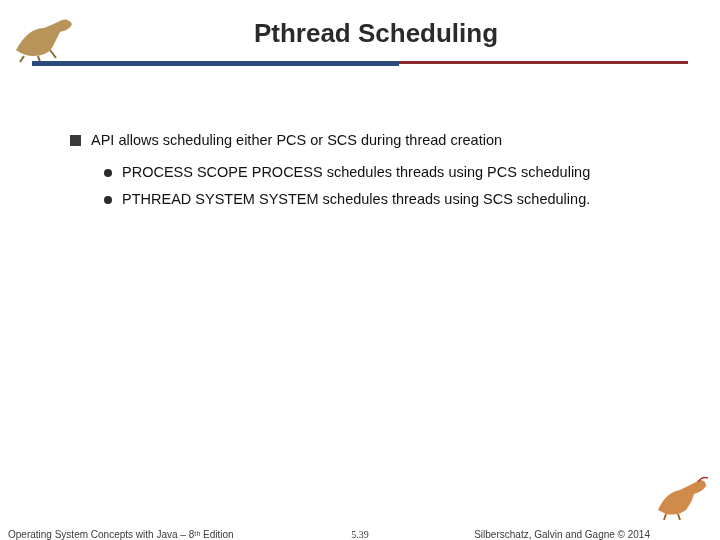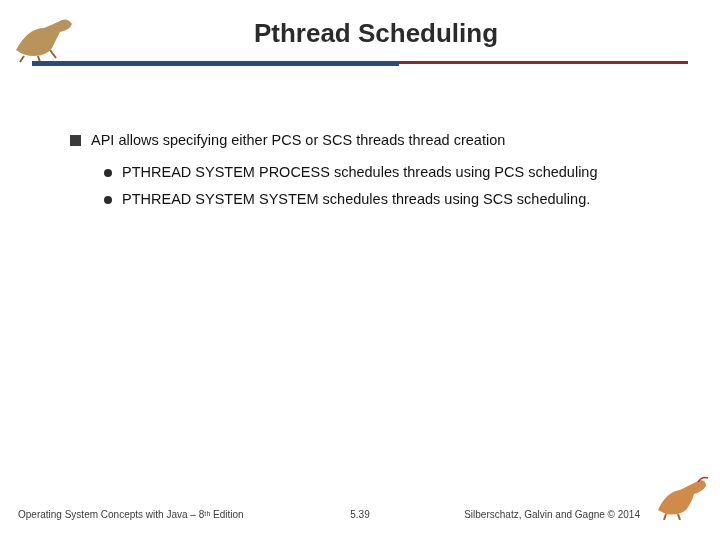--- a/index.html
+++ b/index.html
@@ -75,34 +75,35 @@
   .dot {
     width: 8px; height: 8px;
     border-radius: 50%;
     background: #2b2b2b;
     margin-top: 5px;
     margin-right: 10px;
     flex: 0 0 auto;
   }
   .footer {
     position: absolute;
-    left: 0; right: 0; bottom: 20px;
-    padding: 0 18px;
+    left: 0; right: 0; bottom: 0;
+    padding: 0 8px;
     display: flex;
     justify-content: space-between;
     align-items: flex-start;
     font-size: 10px;
     color: #3a3a3a;
   }
   .footer-left { }
   .footer-center {
     position: absolute;
     left: 50%;
     transform: translateX(-50%);
     bottom: 0;
+    font-family: Liberation Serif, serif;
   }
   .footer-right { text-align: right; padding-right: 62px; }
 </style>
 </head>
 <body>
 
 <div class="logo-tl">
   <svg viewBox="0 0 72 54">
     <path d="M6 40 Q18 18 34 18 Q44 14 52 10 Q58 8 62 14 Q60 20 50 22 Q46 30 42 38 Q36 46 24 46 Q14 46 6 40 Z" fill="#b9945a"></path>
     <path d="M14 46 L10 52 M28 46 L30 52 M40 40 L46 48" stroke="#8a6a3a" stroke-width="2" fill="none"></path>
@@ -113,26 +114,26 @@
   <div class="title">Pthread Scheduling</div>
   <div class="title-rule">
     <div class="rule-left"></div>
     <div class="rule-right"></div>
   </div>
 </div>
 
 <div class="content">
   <div class="lvl1">
     <div class="sq"></div>
-    <div>API allows specifying either PCS or SCS threads thread creation</div>
+    <div>API allows scheduling either PCS or SCS during thread creation</div>
   </div>
   <div class="lvl2-list">
     <div class="lvl2">
       <div class="dot"></div>
-      <div>PTHREAD SYSTEM PROCESS schedules threads using PCS scheduling</div>
+      <div>PROCESS SCOPE PROCESS schedules threads using PCS scheduling</div>
     </div>
     <div class="lvl2">
       <div class="dot"></div>
       <div>PTHREAD SYSTEM SYSTEM schedules threads using SCS scheduling.</div>
     </div>
   </div>
 </div>
 
 <div class="logo-br">
   <svg viewBox="0 0 60 46">

